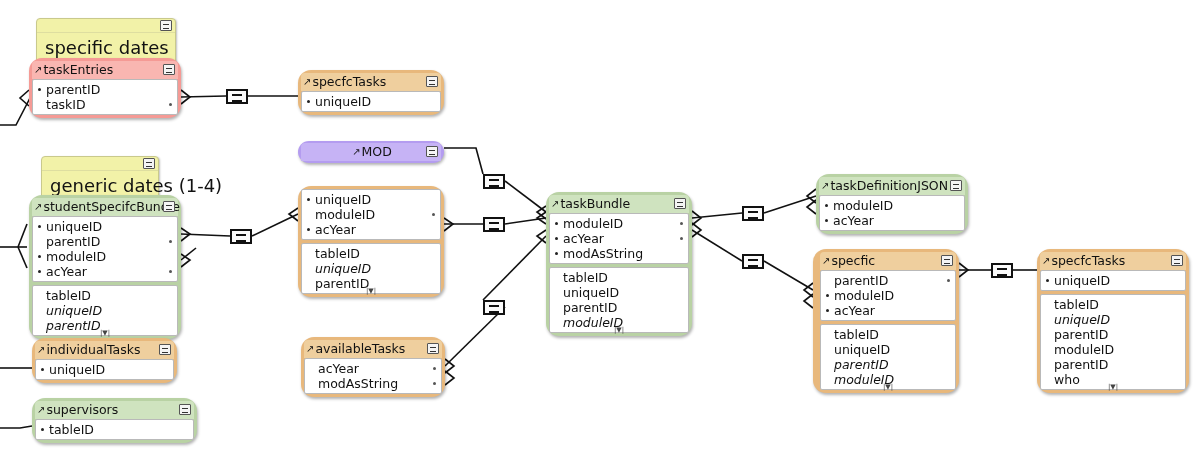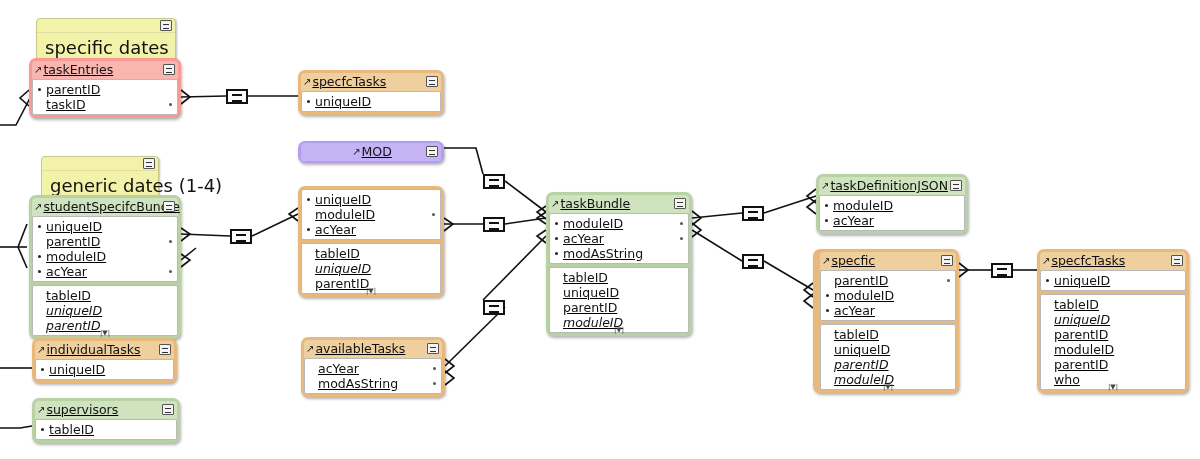--- a/index.html
+++ b/index.html
@@ -40,24 +40,23 @@
     font-size: 18px;
     color: #111;
     padding: 4px 8px 5px 8px;
     white-space: nowrap;
   }
 
   
   .entity {
     position: absolute;
     box-sizing: border-box;
-    border-radius: 7px;
+    border-radius: 13px;
     padding: 3px;
     box-shadow: 1px 2px 3px rgba(0,0,0,0.30);
-    text-decoration: underline;
   }
   .entity .title {
     box-sizing: border-box;
     height: 18px;
     line-height: 18px;
     font-size: 12.5px;
     color: #111;
     padding-left: 2px;
     position: relative;
     white-space: nowrap;
@@ -401,21 +400,21 @@
     <div class="title">
       <span class="arrow">↗</span><span>availableTasks</span>
       <span class="winbtn"></span>
     </div>
     <div class="pane">
       <div class="field"><span>acYear</span><span class="rdot"></span></div>
       <div class="field"><span>modAsString</span><span class="rdot"></span></div>
     </div>
   </div>
 
-  <div class="entity t-green" style="left:32px; top:398px; width:148px;">
+  <div class="entity t-green" style="left:32px; top:398px; width:165px;">
     <div class="title">
       <span class="arrow">↗</span><span>supervisors</span>
       <span class="winbtn"></span>
     </div>
     <div class="pane">
       <div class="field"><span class="bullet"></span><span>tableID</span></div>
     </div>
   </div>
 
   <div class="rel" style="left:226px; top:89px;"></div>

